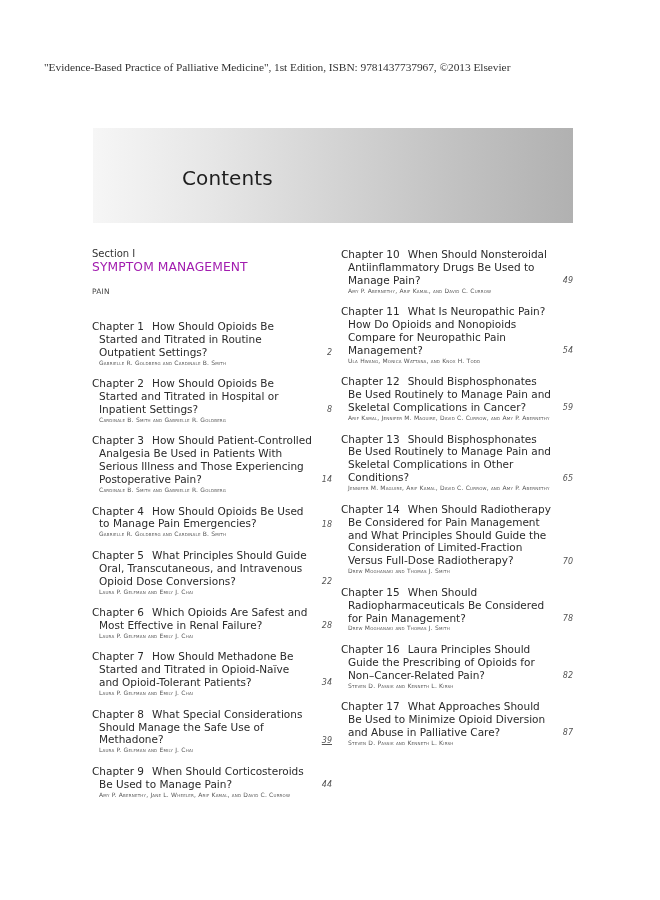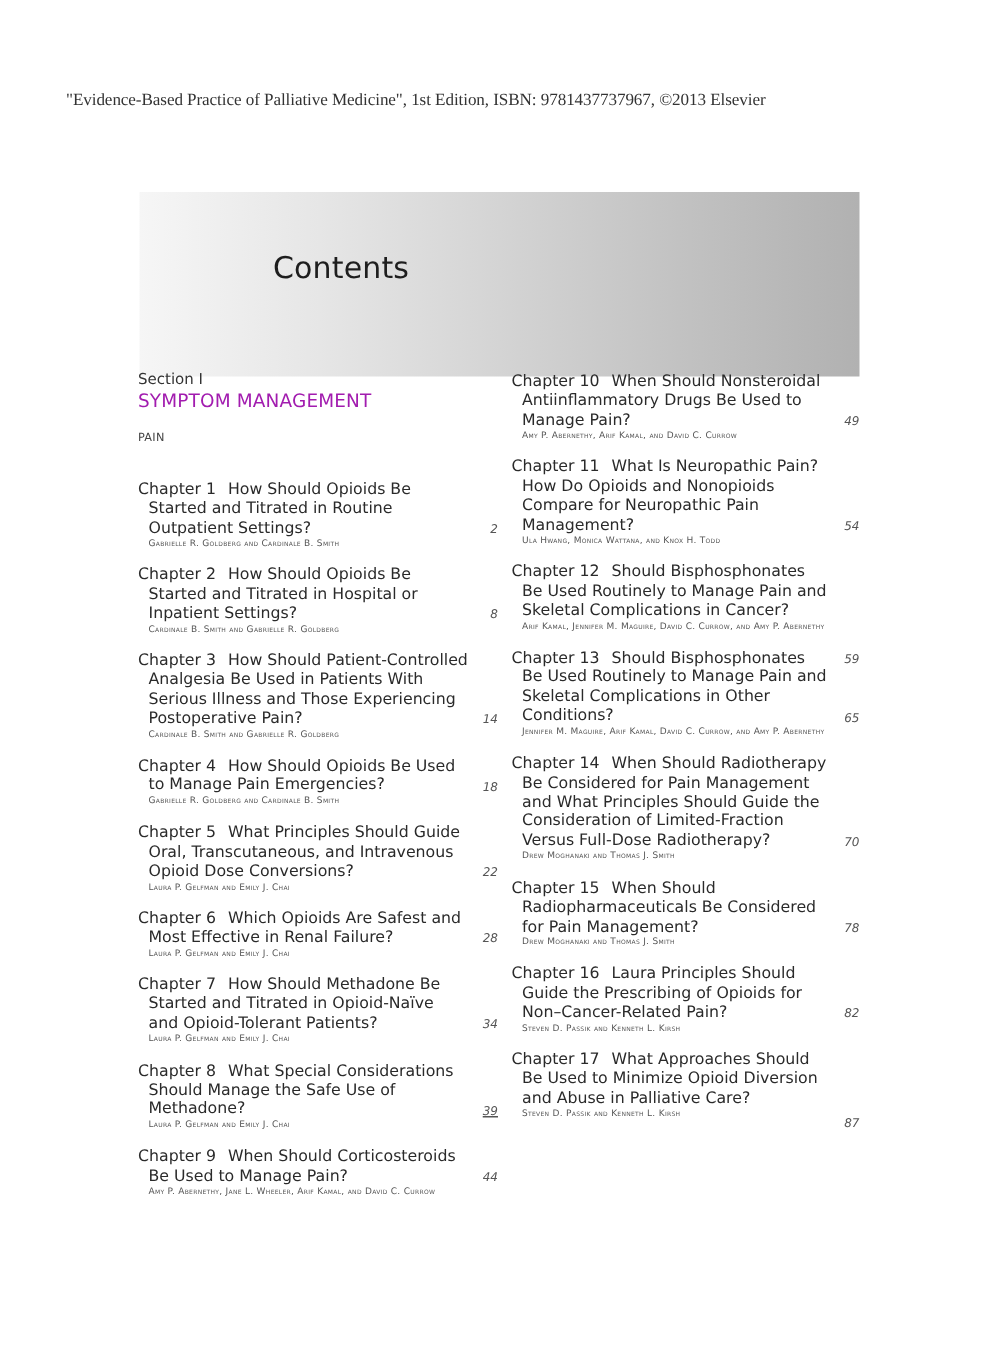--- a/index.html
+++ b/index.html
@@ -7,21 +7,21 @@
       width: 660px; height: 900px; background: #ffffff; position: relative;
       overflow: hidden; color: #2a2a2a;
       font-family: "DejaVu Sans", "Liberation Sans", sans-serif;
     }
     .header-line {
       position: absolute; left: 44px; top: 61px;
       font-family: "Liberation Serif", "DejaVu Serif", serif;
       font-size: 11.4px; color: #333; letter-spacing: -0.05px; white-space: nowrap;
     }
     .banner {
-      position: absolute; left: 93px; top: 128px; width: 480px; height: 123px;
+      position: absolute; left: 93px; top: 128px; width: 480px; height: 95px;
       background: linear-gradient(to right, #f6f6f6 0%, #e6e6e6 25%, #d4d4d4 50%, #c2c2c2 75%, #b1b1b1 100%);
     }
     .banner-title {
       position: absolute; left: 89px; top: 38px;
       font-size: 20px; color: #1e1e1e; letter-spacing: 0.1px;
     }
     .col { position: absolute; top: 248px; }
     .col-left { left: 92px; width: 240px; }
     .col-right { left: 341px; width: 232px; }
     .section-label { font-size: 10px; color: #333; line-height: 12px; }
@@ -111,21 +111,21 @@
     <span class="page-num" style="top: 28px;">49</span>
     <div class="authors">Amy P. Abernethy, Arif Kamal, and David C. Currow</div>
   </div>
       <div class="chapter">
     <div class="chapter-title"><span class="chapter-num">Chapter 11</span><span class="chapter-text">What Is Neuropathic Pain? How Do Opioids and Nonopioids Compare for Neuropathic Pain Management?</span></div>
     <span class="page-num" style="top: 41px;">54</span>
     <div class="authors">Ula Hwang, Monica Wattana, and Knox H. Todd</div>
   </div>
       <div class="chapter">
     <div class="chapter-title"><span class="chapter-num">Chapter 12</span><span class="chapter-text">Should Bisphosphonates Be Used Routinely to Manage Pain and Skeletal Complications in Cancer?</span></div>
-    <span class="page-num" style="top: 28px; margin-top: 32px;">59</span>
+    <span class="page-num" style="top: 28px;">59</span>
     <div class="authors">Arif Kamal, Jennifer M. Maguire, David C. Currow, and Amy P. Abernethy</div>
   </div>
       <div class="chapter">
     <div class="chapter-title"><span class="chapter-num">Chapter 13</span><span class="chapter-text">Should Bisphosphonates Be Used Routinely to Manage Pain and Skeletal Complications in Other Conditions?</span></div>
     <span class="page-num" style="top: 41px;">65</span>
     <div class="authors">Jennifer M. Maguire, Arif Kamal, David C. Currow, and Amy P. Abernethy</div>
   </div>
       <div class="chapter">
     <div class="chapter-title"><span class="chapter-num">Chapter 14</span><span class="chapter-text">When Should Radiotherapy Be Considered for Pain Management and What Principles Should Guide the Consideration of Limited-Fraction Versus Full-Dose Radiotherapy?</span></div>
     <span class="page-num" style="top: 54px;">70</span>
@@ -136,17 +136,17 @@
     <span class="page-num" style="top: 28px;">78</span>
     <div class="authors">Drew Moghanaki and Thomas J. Smith</div>
   </div>
       <div class="chapter">
     <div class="chapter-title"><span class="chapter-num">Chapter 16</span><span class="chapter-text">Laura Principles Should Guide the Prescribing of Opioids for Non–Cancer-Related Pain?</span></div>
     <span class="page-num" style="top: 28px;">82</span>
     <div class="authors">Steven D. Passik and Kenneth L. Kirsh</div>
   </div>
       <div class="chapter">
     <div class="chapter-title"><span class="chapter-num">Chapter 17</span><span class="chapter-text">What Approaches Should Be Used to Minimize Opioid Diversion and Abuse in Palliative Care?</span></div>
-    <span class="page-num" style="top: 44px;">87</span>
+    <span class="page-num" style="top: 28px;">87</span>
     <div class="authors">Steven D. Passik and Kenneth L. Kirsh</div>
   </div>
     </div>
 </div>
 
 </body></html>

